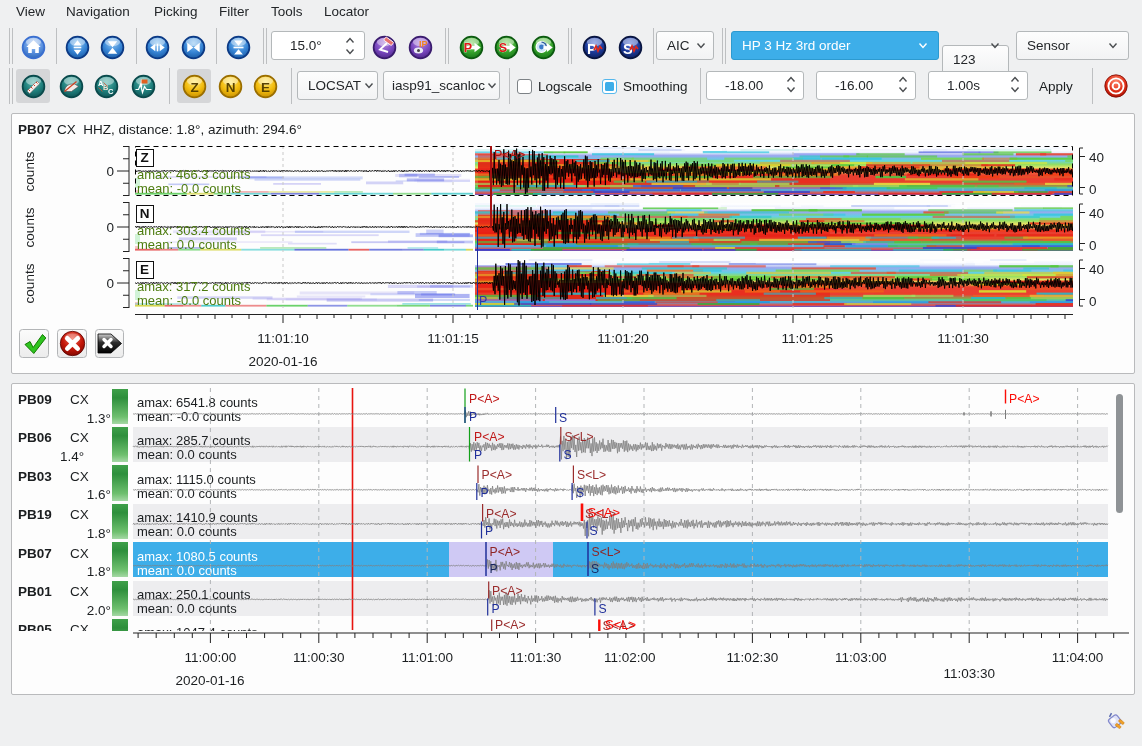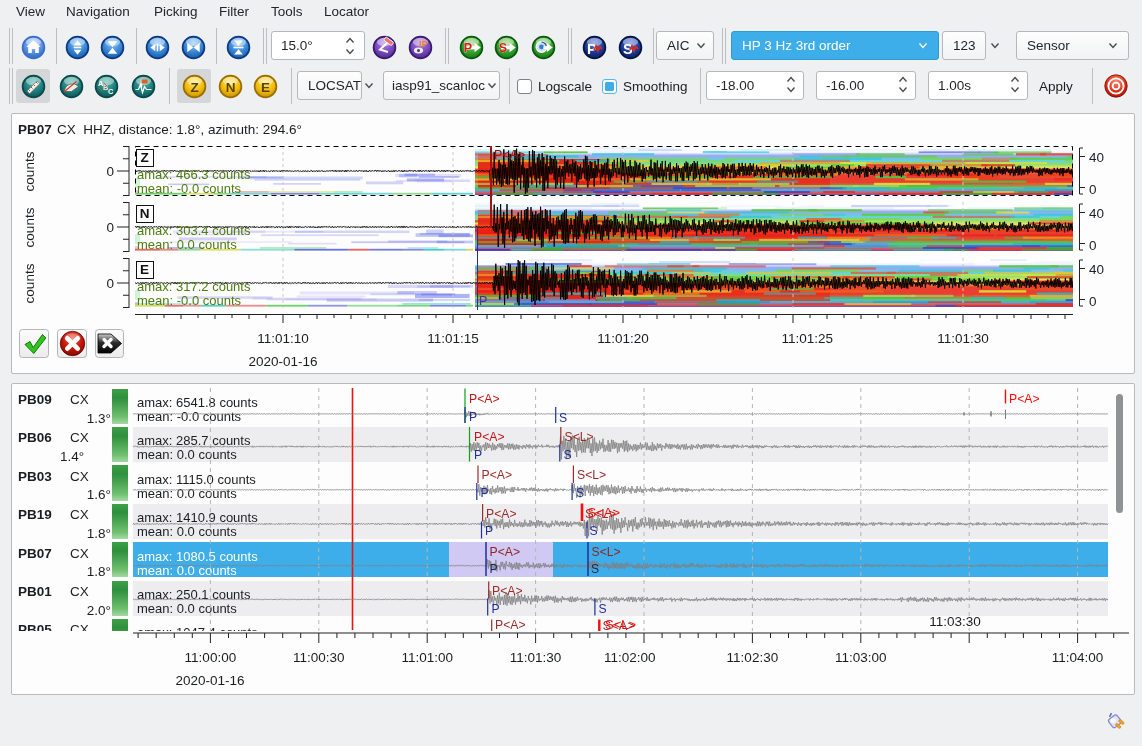--- a/index.html
+++ b/index.html
@@ -1,19 +1,19 @@
 <!DOCTYPE html>
 <html><head><meta charset="utf-8"><style>
 *{margin:0;padding:0;box-sizing:border-box}
 html,body{width:1142px;height:746px;background:#eff0f1;font-family:"Liberation Sans",sans-serif;position:relative;overflow:hidden}
 .abs{position:absolute}
 .sep{position:absolute;width:1px;background:#bdbfc1}
 .menu{position:absolute;font-size:13.5px;color:#232629}
 .combo{position:absolute;height:29px;border:1px solid #b4b8ba;border-radius:3px;background:linear-gradient(#fdfdfd,#f2f3f4);font-size:13.5px;color:#232629;line-height:27px;padding-left:10px}
-.spin{position:absolute;height:29px;border:1px solid #b4b8ba;border-radius:3px;background:#fff;font-size:13.5px;color:#232629;line-height:27px;padding-left:9px}
+.spin{position:absolute;height:29px;border:1px solid #b4b8ba;border-radius:3px;background:#fff;font-size:13.5px;color:#232629;line-height:27px;padding-left:18px}
 .panel{position:absolute;background:#fdfdfd;border:1px solid #b9babc;border-radius:2px}
 .t13{position:absolute;font-size:13px;color:#4d7c0f;white-space:nowrap}
 .t13b{position:absolute;font-size:13.5px;font-weight:bold;color:#1b1e20;white-space:nowrap}
 .t135{position:absolute;font-size:13.5px;color:#1b1e20;white-space:nowrap}
 .gbar{position:absolute;width:16px;background:linear-gradient(#3fa04a,#2e8f3c 25%,#6fc06f 80%,#a5d8a5)}
 </style></head><body>
 <svg width="0" height="0" style="position:absolute">
     <defs>
       <radialGradient id="gb" cx="0.5" cy="0.3" r="0.75">
         <stop offset="0" stop-color="#8fc6f2"></stop>
@@ -202,21 +202,21 @@
 <div class="combo" style="left:656px;top:31px;width:58px">AIC</div>
 <svg class="abs" style="left:696px;top:42px" width="10" height="7" viewBox="0 0 10 7">
     <path d="M1.5,1.5 5,5.5 8.5,1.5" fill="none" stroke="#4a4d50" stroke-width="1.4"></path>
   </svg>
 <div class="sep" style="left:722px;top:28px;height:36px"></div>
 <div class="sep" style="left:725px;top:28px;height:36px"></div>
 <div class="combo" style="left:731px;top:31px;width:208px;background:#3daee9;border-color:#2d9ad0;color:#fff">HP 3 Hz 3rd order</div>
 <svg class="abs" style="left:918px;top:42px" width="10" height="7" viewBox="0 0 10 7">
     <path d="M1.5,1.5 5,5.5 8.5,1.5" fill="none" stroke="#fff" stroke-width="1.4"></path>
   </svg>
-<div class="combo" style="left:942px;top:31px;width:44px">123</div>
+<div class="combo" style="left:942px;top:45px;width:67px">123</div>
 <svg class="abs" style="left:990px;top:42px" width="10" height="7" viewBox="0 0 10 7">
     <path d="M1.5,1.5 5,5.5 8.5,1.5" fill="none" stroke="#4a4d50" stroke-width="1.4"></path>
   </svg>
 <div class="combo" style="left:1016px;top:31px;width:113px">Sensor</div>
 <svg class="abs" style="left:1108px;top:42px" width="10" height="7" viewBox="0 0 10 7">
     <path d="M1.5,1.5 5,5.5 8.5,1.5" fill="none" stroke="#4a4d50" stroke-width="1.4"></path>
   </svg>
 <div class="sep" style="left:9px;top:68px;height:36px"></div>
 <div class="sep" style="left:12px;top:68px;height:36px"></div>
 <div class="abs" style="left:16px;top:69px;width:34px;height:34px;background:#d5d6d8;border-radius:3px"></div>
@@ -272,21 +272,21 @@
     </g>
   </svg>
 <svg class="abs" style="left:253.0px;top:73.5px" width="25" height="25" viewBox="0 0 25 25">
     <g transform="translate(0.5,0.5)">
       <circle cx="12" cy="12" r="10.9" fill="url(#gy)" stroke="#9a6e00" stroke-width="1.7"></circle>
       <ellipse cx="12" cy="6.6" rx="7.6" ry="4" fill="#fff" fill-opacity="0.42"></ellipse>
       <text x="12" y="17" font-size="13.5" font-weight="bold" fill="#5a4300" text-anchor="middle" font-family="Liberation Sans">E</text>
     </g>
   </svg>
 <div class="sep" style="left:291px;top:68px;height:36px"></div>
-<div class="combo" style="left:297px;top:71px;width:65px">LOCSAT</div>
+<div class="combo" style="left:297px;top:71px;width:81px">LOCSAT</div>
 <svg class="abs" style="left:364px;top:82px" width="10" height="7" viewBox="0 0 10 7">
     <path d="M1.5,1.5 5,5.5 8.5,1.5" fill="none" stroke="#4a4d50" stroke-width="1.4"></path>
   </svg>
 <div class="combo" style="left:383px;top:71px;width:117px;padding-left:8px">iasp91_scanloc</div>
 <svg class="abs" style="left:487px;top:82px" width="10" height="7" viewBox="0 0 10 7">
     <path d="M1.5,1.5 5,5.5 8.5,1.5" fill="none" stroke="#4a4d50" stroke-width="1.4"></path>
   </svg>
 <div class="sep" style="left:509px;top:68px;height:36px"></div>
 <div class="abs" style="left:517px;top:78.5px;width:15px;height:15px;background:#fff;border:1.4px solid #7d8286;border-radius:3px"></div>
 <div class="t135" style="left:538px;top:79px">Logscale</div>
@@ -1377,21 +1377,21 @@
     <line x1="962.7" y1="1" x2="962.7" y2="6" stroke="#222" stroke-width="1"></line>
     <line x1="980.7" y1="1" x2="980.7" y2="6" stroke="#222" stroke-width="1"></line>
   </svg>
 <div class="t135" style="left:170.4px;top:650px;width:80px;text-align:center">11:00:00</div>
 <div class="t135" style="left:278.8px;top:650px;width:80px;text-align:center">11:00:30</div>
 <div class="t135" style="left:387.2px;top:650px;width:80px;text-align:center">11:01:00</div>
 <div class="t135" style="left:495.6px;top:650px;width:80px;text-align:center">11:01:30</div>
 <div class="t135" style="left:604px;top:650px;width:80px;text-align:left">11:02:00</div>
 <div class="t135" style="left:712.4px;top:650px;width:80px;text-align:center">11:02:30</div>
 <div class="t135" style="left:820.8px;top:650px;width:80px;text-align:center">11:03:00</div>
-<div class="t135" style="left:929.2px;top:614px;width:80px;">11:03:30</div>
+<div class="t135" style="left:929.2px;top:666px;width:80px;text-align:center">11:03:30</div>
 <div class="t135" style="left:1037.6px;top:650px;width:80px;text-align:center">11:04:00</div>
 <div class="t135" style="left:170px;top:673px;width:80px;text-align:center">2020-01-16</div>
 <svg class="abs" style="left:1105px;top:711px" width="22" height="22" viewBox="0 0 22 22">
     <path d="M6.5,2.2 L4.5,5.8" stroke="#5a6ab0" stroke-width="1.5" fill="none"></path>
     <rect x="4.6" y="5.2" width="10.6" height="10.2" rx="2.4" fill="#dfe2f7" stroke="#8288cc" stroke-width="1.2" transform="rotate(-38 9.9 10.3)"></rect>
     <circle cx="8.2" cy="9.6" r="2.6" fill="#fff" fill-opacity="0.8"></circle>
     <rect x="13.4" y="9.6" width="6" height="2.7" rx="1.2" fill="#f0a028" stroke="#c87c10" stroke-width="0.5" transform="rotate(38 16.4 10.9)"></rect>
     <rect x="10.2" y="13.6" width="6" height="2.7" rx="1.2" fill="#f0a028" stroke="#c87c10" stroke-width="0.5" transform="rotate(38 13.2 14.9)"></rect>
   </svg>
 </body></html>

